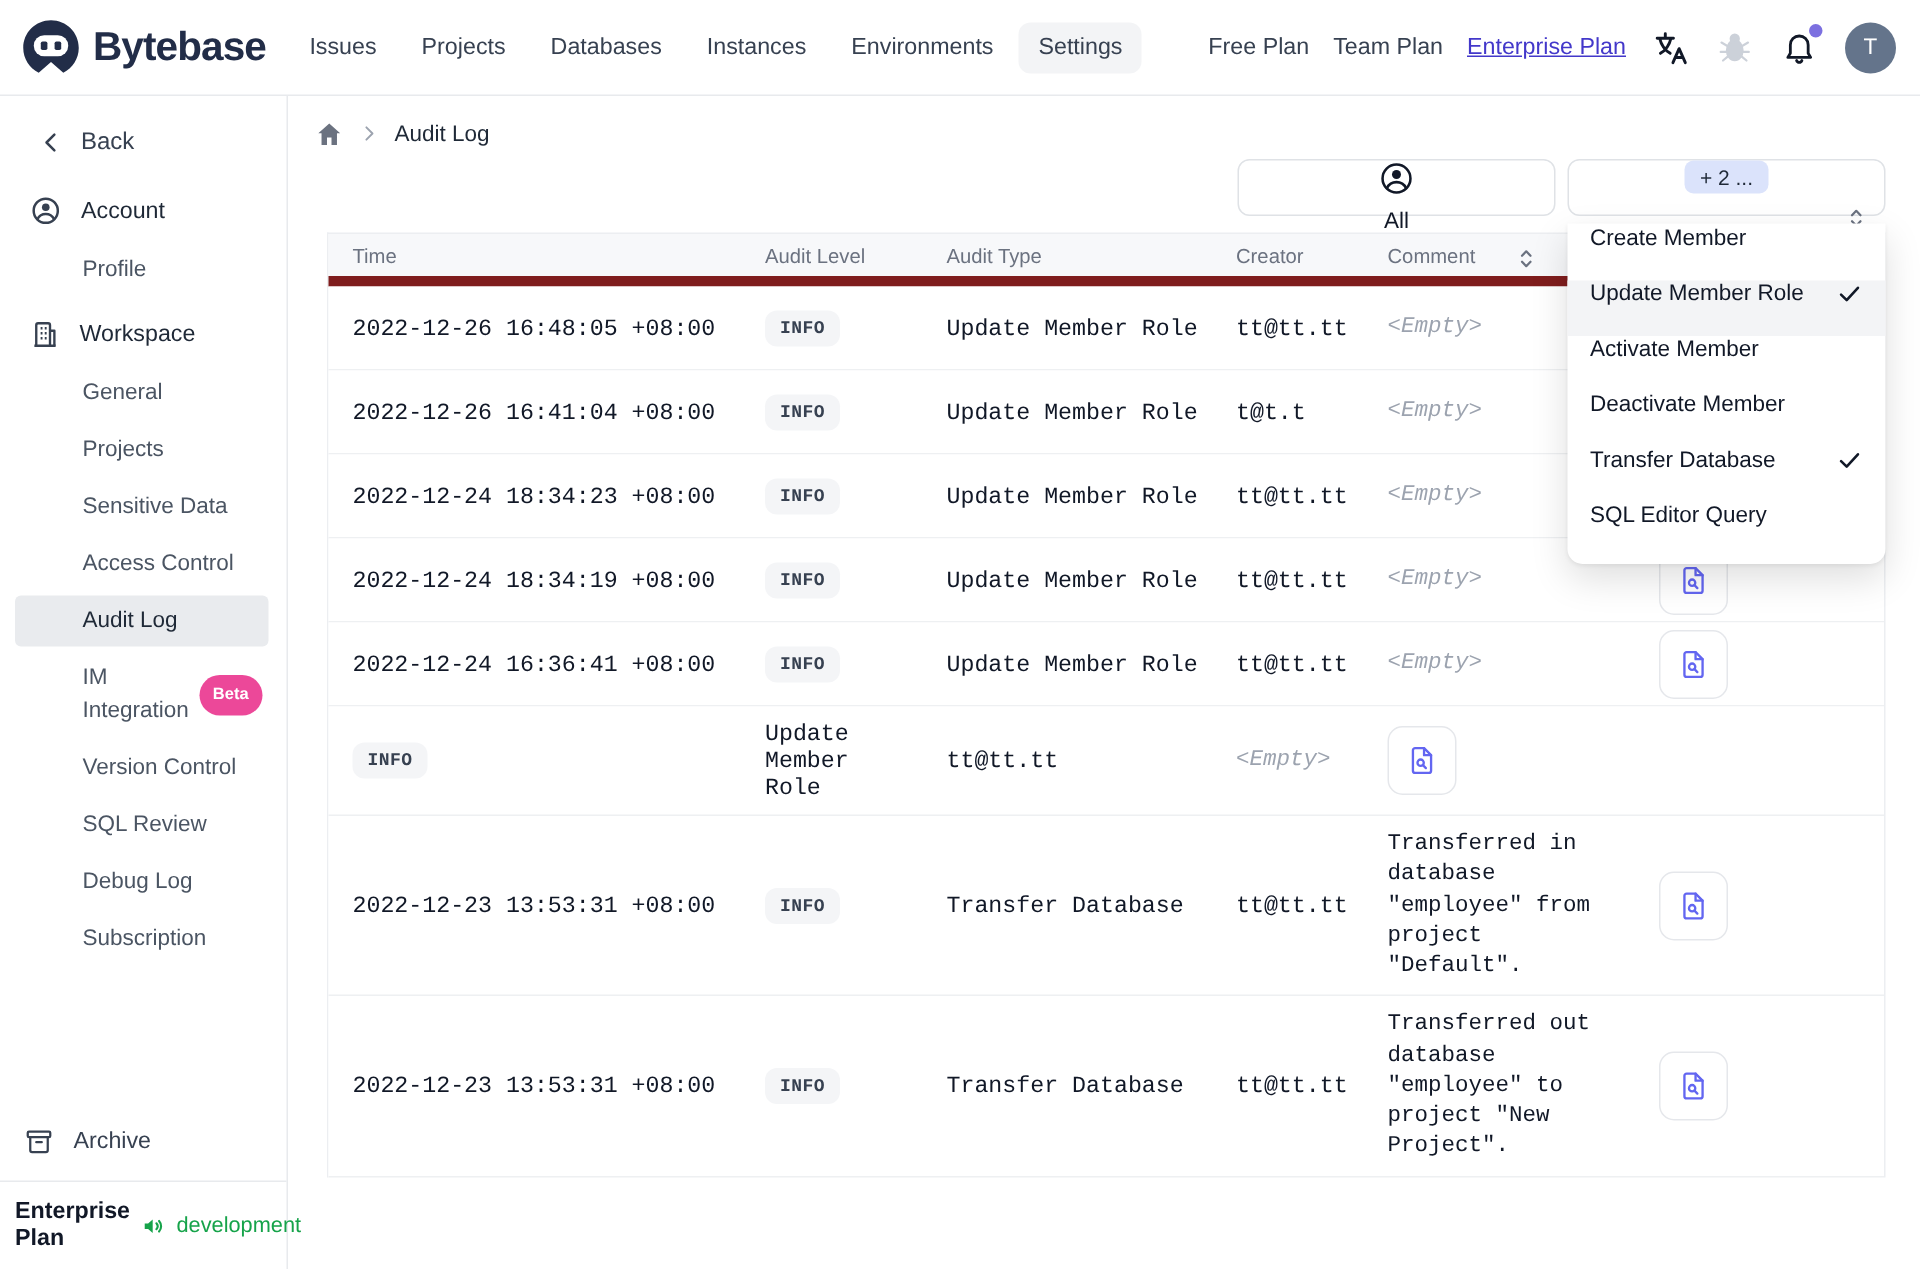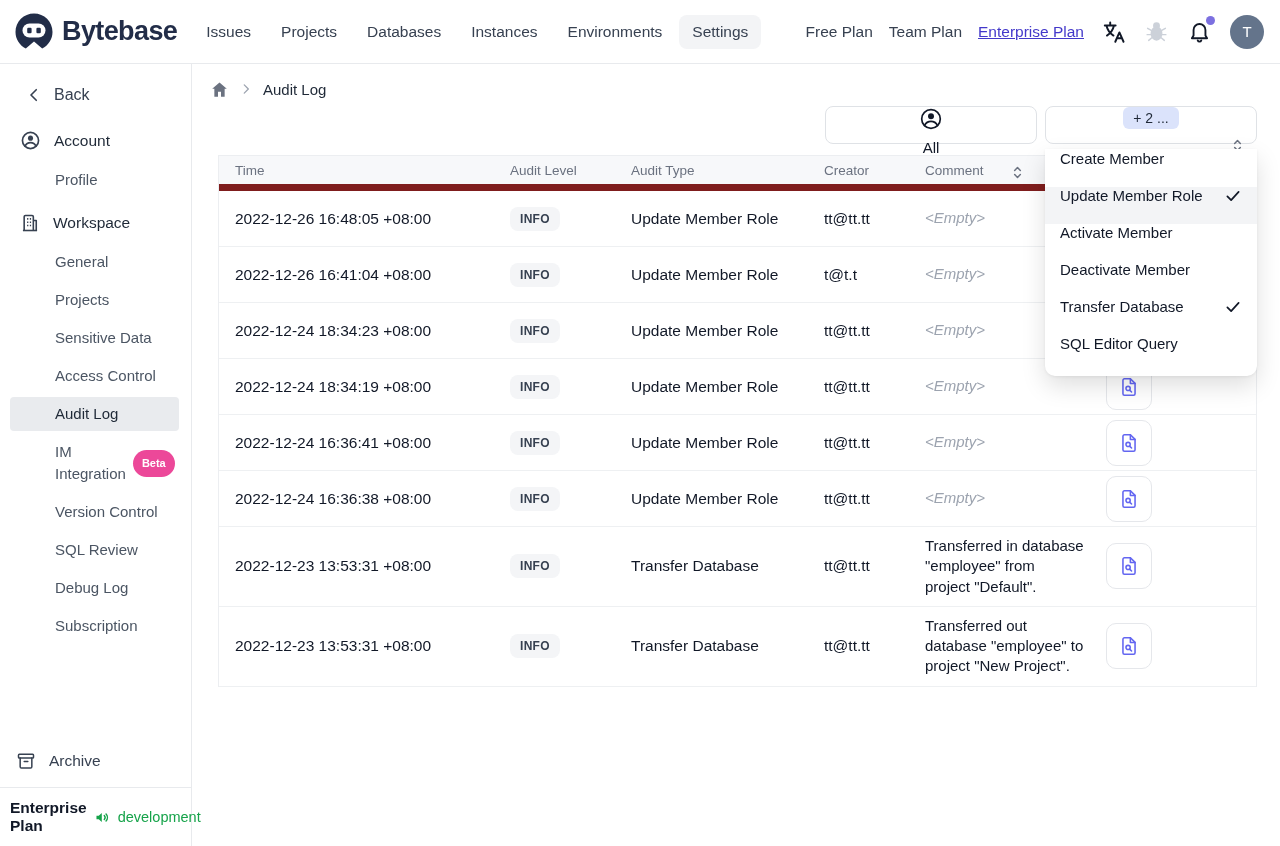--- a/index.html
+++ b/index.html
@@ -62,21 +62,21 @@
   .selector-icon { margin-left: auto; }
 
   
   .audit-table { margin: 2px 23px 0 26px; border: 1px solid #eceef1; border-bottom: none; }
   .thead, .trow { display: grid; grid-template-columns: 275px 121px 193px 101px 181px 1fr; }
   .thead { background: #f7f8fa; border-bottom: 7px solid #7f1d1d; height: 35px;
            align-items: center; color: #6b7280; font-size: 13.5px; }
   .th { padding-left: 16px; white-space: nowrap; }
   .trow { border-bottom: 1px solid #eef0f2; min-height: 56px; align-items: center;
           font-size: 15.5px; color: #111827; background: #fff; }
-  .cell { padding: 9px 6px 9px 16px; }
+  .cell { padding: 9px 6px 9px 16px; font-family: Liberation Mono, monospace; }
   .level-badge { display: inline-block; background: #f4f5f7; border-radius: 8px; padding: 5px 10px;
                  font-size: 12px; font-weight: 700; color: #374151; letter-spacing: .3px; }
   .empty-comment { color: #9ca3af; font-style: italic; }
   .comment-text { line-height: 1.35; font-size: 15px; }
   .detail-btn { width: 46px; height: 46px; border: 1px solid #e5e7eb; border-radius: 10px;
                 background: #fff; display: flex; align-items: center; justify-content: center;
                 margin-left: 16px; cursor: pointer; }
 
   
   .type-menu { position: absolute; top: 85px; right: 23px; width: 212px; background: #fff;
@@ -370,21 +370,20 @@
                     <path d="M13.5 3H7a1.6 1.6 0 00-1.6 1.6v14.8A1.6 1.6 0 007 21h10a1.6 1.6 0 001.6-1.6V8.1L13.5 3z"></path>
                     <path d="M13.5 3v5.1h5.1"></path>
                     <circle cx="11" cy="13.6" r="2.3"></circle>
                     <path d="M12.7 15.4l2.1 2.1"></path>
                   </svg>
                 </span>
               </button>
             </div>
           </div>
           <div class="trow">
-            <div class="cell">2022-12-24 16:36:38 +08:00</div>
             <div class="cell"><span class="level-badge">INFO</span></div>
             <div class="cell">Update Member Role</div>
             <div class="cell">tt@tt.tt</div>
             <div class="cell comment-text empty-comment">&lt;Empty&gt;</div>
             <div>
               <button class="detail-btn">
                 <span>
                   <svg width="22" height="22" viewBox="0 0 24 24" fill="none" stroke="#6366f1" stroke-width="1.7" stroke-linecap="round" stroke-linejoin="round">
                     <path d="M13.5 3H7a1.6 1.6 0 00-1.6 1.6v14.8A1.6 1.6 0 007 21h10a1.6 1.6 0 001.6-1.6V8.1L13.5 3z"></path>
                     <path d="M13.5 3v5.1h5.1"></path>

